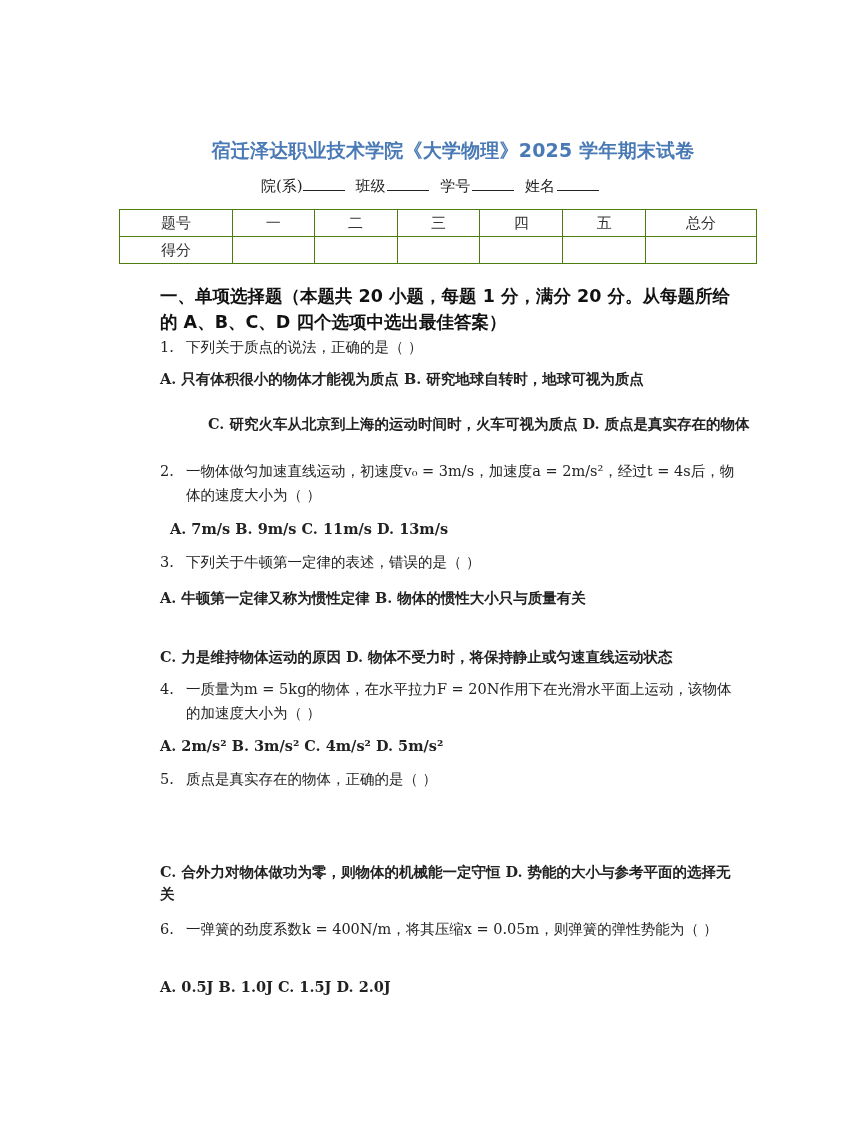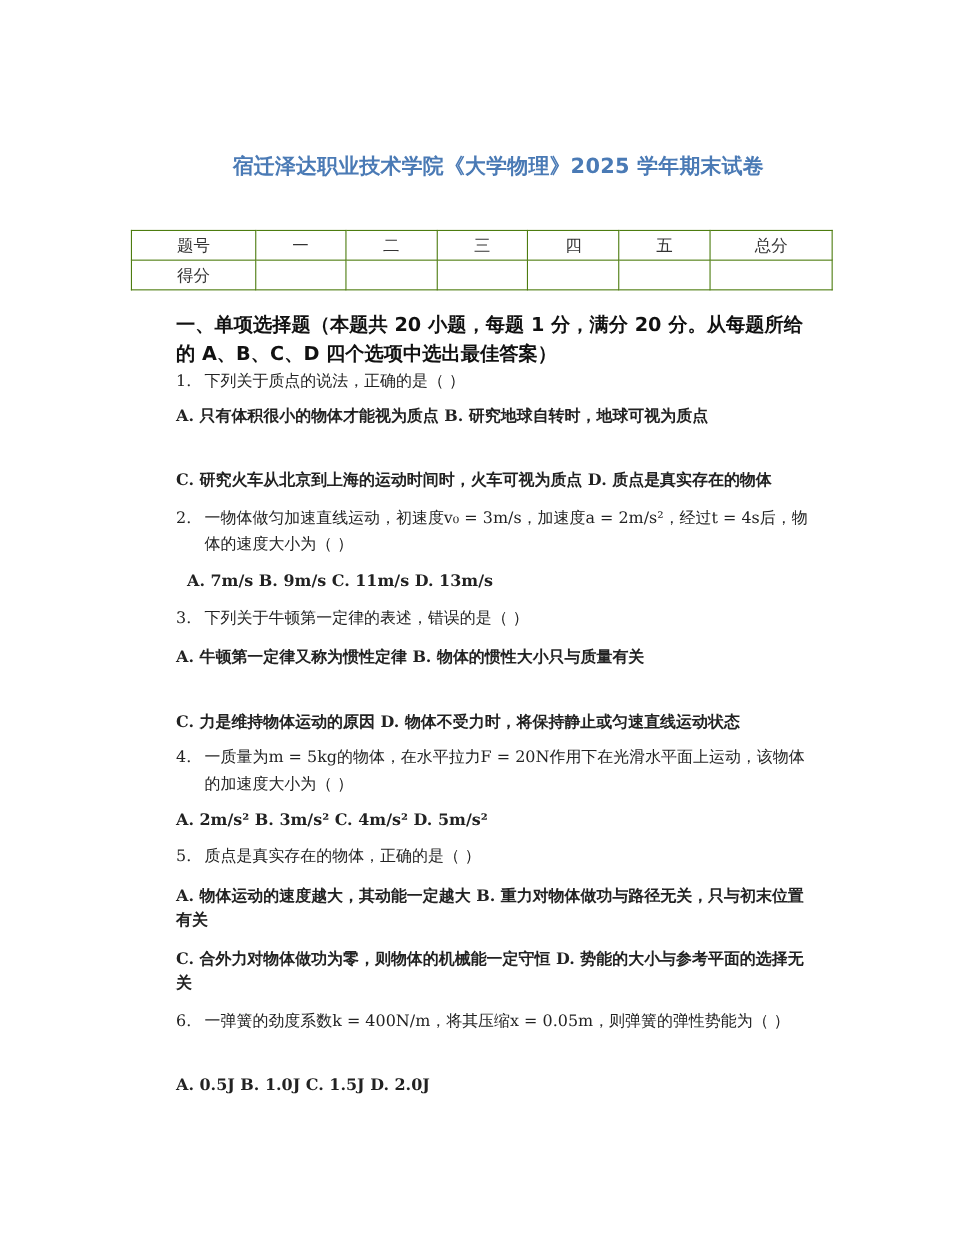--- a/index.html
+++ b/index.html
@@ -37,20 +37,26 @@
   .stem .num { display: inline-block; width: 26px; text-indent: 0; }
   .opts { line-height: 22px; font-weight: bold; }
 </style>
 </head>
 <body>
 
 <div class="page">
 
   <div class="title">宿迁泽达职业技术学院《大学物理》2025 学年期末试卷</div>
 
+  <div class="info-line">
+    <span>院(系)</span><span class="blank first"></span>
+    <span>班级</span><span class="blank"></span>
+    <span>学号</span><span class="blank"></span>
+    <span>姓名</span><span class="blank"></span>
+  </div>
 
   <table class="score">
     <colgroup>
       <col style="width:113px">
         <col style="width:82px">
         <col style="width:83px">
         <col style="width:83px">
         <col style="width:83px">
         <col style="width:83px">
         <col style="width:111px">
@@ -76,42 +82,41 @@
     </tr>
   </tbody>
     </table>
 
   <div class="section-heading">一、单项选择题（本题共 20 小题，每题 1 分，满分 20 分。从每题所给的 A、B、C、D 四个选项中选出最佳答案）</div>
 
   <div class="q" style="top:335px;">
     <div class="stem"><span class="num">1.</span><span>下列关于质点的说法，正确的是（ ）</span></div>
   </div>
   <div class="q opts" style="top:368px;">A. 只有体积很小的物体才能视为质点 B. 研究地球自转时，地球可视为质点</div>
-  <div class="q opts" style="top:426px;">C. 研究火车从北京到上海的运动时间时，火车可视为质点 D. 质点是真实存在的物体</div>
+  <div class="q opts" style="top:413px;margin-left:48px;">C. 研究火车从北京到上海的运动时间时，火车可视为质点 D. 质点是真实存在的物体</div>
 
   <div class="q" style="top:459px;">
     <div class="stem"><span class="num">2.</span><span>一物体做匀加速直线运动，初速度v₀ = 3m/s，加速度a = 2m/s²，经过t = 4s后，物体的速度大小为（ ）</span></div>
   </div>
   <div class="q opts" style="top:518px;margin-left:10px;">A. 7m/s B. 9m/s C. 11m/s D. 13m/s</div>
 
   <div class="q" style="top:550px;">
     <div class="stem"><span class="num">3.</span><span>下列关于牛顿第一定律的表述，错误的是（ ）</span></div>
   </div>
   <div class="q opts" style="top:587px;">A. 牛顿第一定律又称为惯性定律 B. 物体的惯性大小只与质量有关</div>
   <div class="q opts" style="top:646px;">C. 力是维持物体运动的原因 D. 物体不受力时，将保持静止或匀速直线运动状态</div>
 
   <div class="q" style="top:677px;">
     <div class="stem"><span class="num">4.</span><span>一质量为m = 5kg的物体，在水平拉力F = 20N作用下在光滑水平面上运动，该物体的加速度大小为（ ）</span></div>
   </div>
   <div class="q opts" style="top:735px;">A. 2m/s² B. 3m/s² C. 4m/s² D. 5m/s²</div>
 
   <div class="q" style="top:767px;">
     <div class="stem"><span class="num">5.</span><span>质点是真实存在的物体，正确的是（ ）</span></div>
   </div>
-  <div class="q opts" style="top:804px;">A. 物体运动的速度越大，其动能一定越大 B. 重力对物体做功与路径无关，只与初末位置有关</div>
   <div class="q opts" style="top:861px;">C. 合外力对物体做功为零，则物体的机械能一定守恒 D. 势能的大小与参考平面的选择无关</div>
 
   <div class="q" style="top:917px;">
     <div class="stem"><span class="num">6.</span><span>一弹簧的劲度系数k = 400N/m，将其压缩x = 0.05m，则弹簧的弹性势能为（ ）</span></div>
   </div>
   <div class="q opts" style="top:976px;">A. 0.5J B. 1.0J C. 1.5J D. 2.0J</div>
 
 </div>
 
 </body></html>

